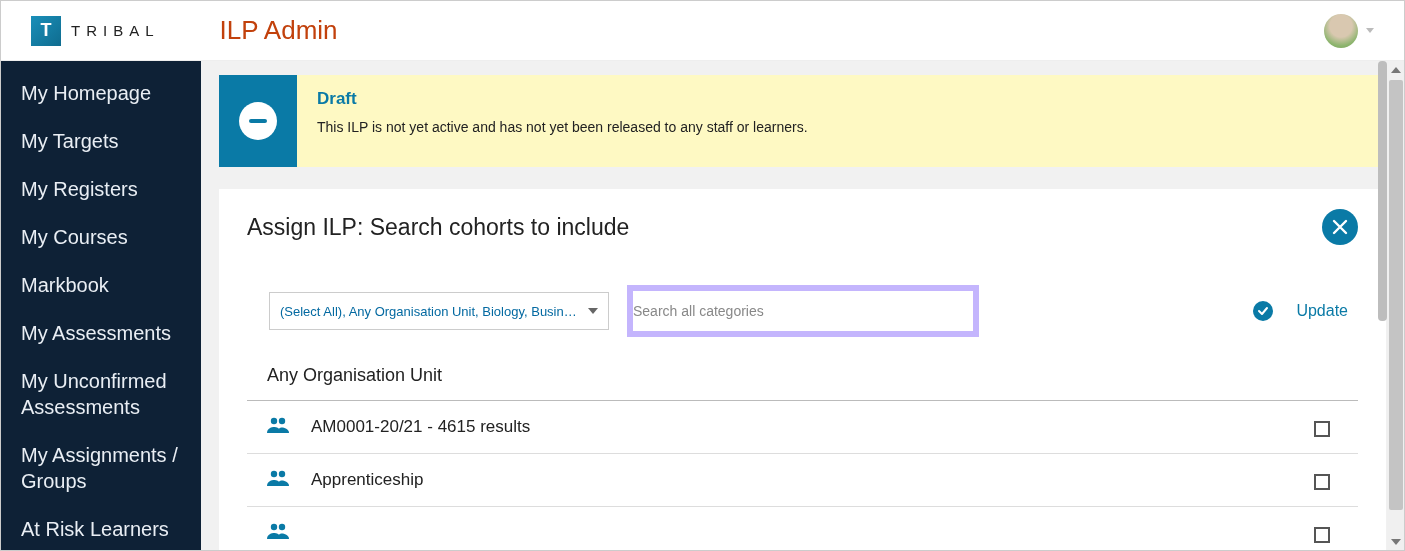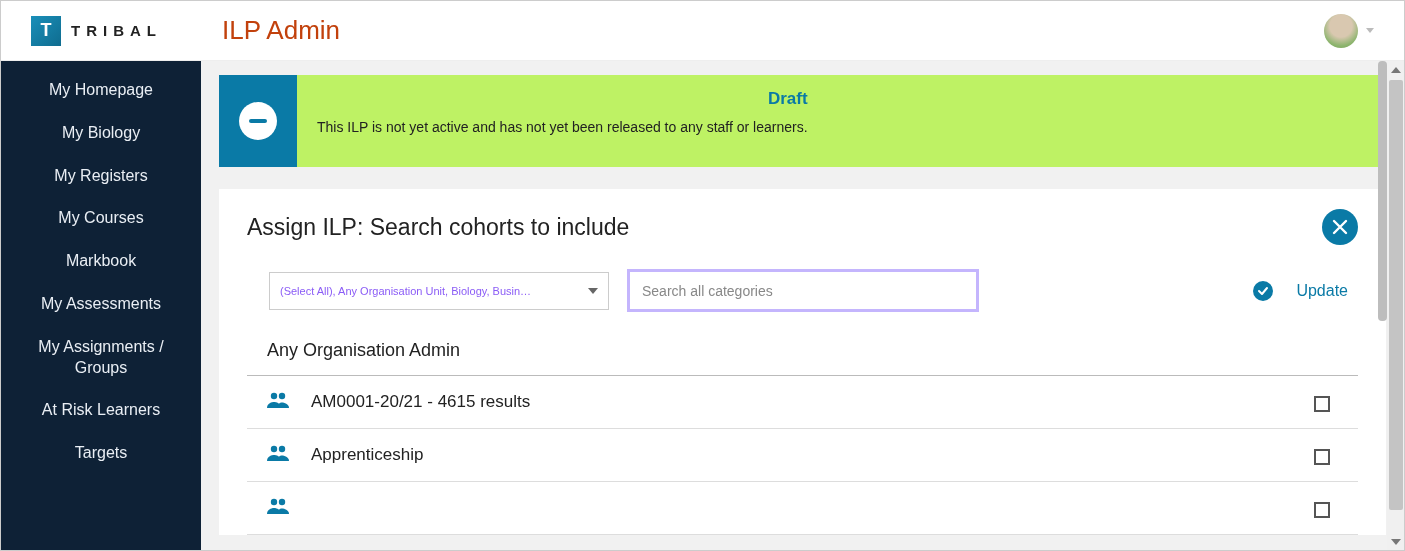--- a/index.html
+++ b/index.html
@@ -2,59 +2,59 @@
 <html><head>
 <meta charset="utf-8">
 <style>
   * { box-sizing: border-box; margin: 0; padding: 0; }
   html, body { width: 1405px; height: 551px; font-family: "Segoe UI", Arial, sans-serif; background: #fff; overflow: hidden; }
   body { border: 1px solid #ccc; position: relative; }
 
   
   .header { height: 60px; display: flex; align-items: center; padding: 0 30px 0 30px; border-bottom: 1px solid #eee; }
   .logo-box { width: 30px; height: 30px; background: linear-gradient(135deg, #1a8fb9, #0f6c8f); color: #fff; display: flex; align-items: center; justify-content: center; font-weight: bold; font-size: 18px; margin-right: 10px; }
-  .logo-text { letter-spacing: 6px; font-size: 15px; color: #222; font-weight: 700; }
+  .logo-text { letter-spacing: 6px; font-size: 15px; color: #222; font-weight: 400; }
   .page-title { margin-left: 60px; font-size: 26px; color: #c2410c; font-weight: 400; }
   .header-spacer { flex: 1; }
   .avatar { width: 34px; height: 34px; border-radius: 50%; background: radial-gradient(circle at 50% 35%, #d9c8b0 40%, #8fb570 70%, #6da04e 100%); margin-right: 8px; }
   .avatar-caret { width: 0; height: 0; border-left: 4px solid transparent; border-right: 4px solid transparent; border-top: 5px solid #bbb; }
 
   
   .body-row { display: flex; height: calc(100% - 60px); }
 
   
   .sidebar { width: 200px; background: #0e2136; color: #e9eef4; padding-top: 8px; overflow-y: auto; flex-shrink: 0; }
-  .sidebar-item { padding: 11px 20px; font-size: 16px; cursor: pointer; line-height: 1.3; text-align: center; }
+  .sidebar-item { padding: 11px 20px; font-size: 20px; cursor: pointer; line-height: 1.3; }
 
   
   .main { flex: 1; background: #f1f1f1; position: relative; overflow-y: auto; }
   .main-inner { padding: 14px 18px 0 18px; }
 
   
-  .banner { background: #bef264; display: flex; border-right: 4px solid #0a7aa6; margin-bottom: 22px; min-height: 92px; text-align: right; }
+  .banner { background: #fef9c3; display: flex; border-right: 4px solid #0a7aa6; margin-bottom: 22px; min-height: 92px; }
   .banner-icon { width: 78px; background: #0a7aa6; display: flex; align-items: center; justify-content: center; flex-shrink: 0; }
   .banner-icon-circle { width: 38px; height: 38px; border-radius: 50%; background: #fff; display: flex; align-items: center; justify-content: center; }
   .banner-icon-dash { width: 18px; height: 4px; background: #0a7aa6; border-radius: 2px; }
   .banner-text { padding: 14px 20px; }
   .banner-title { color: #0a7aa6; font-weight: 600; font-size: 17px; margin-bottom: 10px; }
   .banner-desc { font-size: 14px; color: #222; }
 
   
   .panel { background: #fff; padding: 20px 28px 0 28px; position: relative; }
-  .panel-header { display: flex; align-items: center; margin-bottom: 24px; }
+  .panel-header { display: flex; align-items: center; margin-bottom: 40px; }
   .panel-title { font-size: 23px; color: #222; font-weight: 400; }
   .panel-close { margin-left: auto; width: 36px; height: 36px; border-radius: 50%; background: #0a7aa6; display: flex; align-items: center; justify-content: center; cursor: pointer; }
   .panel-close svg { width: 16px; height: 16px; }
 
   
   .filter-row { display: flex; align-items: center; gap: 18px; margin-bottom: 28px; padding-left: 22px; }
-  .select-box { width: 340px; height: 38px; border: 1px solid #ccc; display: flex; align-items: center; padding: 0 10px; font-size: 11px; color: #8b5cf6; cursor: pointer; position: relative; }
+  .select-box { width: 340px; height: 38px; border: 1px solid #ccc; display: flex; align-items: center; padding: 0 10px; font-size: 13px; color: #0369a1; cursor: pointer; position: relative; }
   .select-text { flex: 1; white-space: nowrap; overflow: hidden; text-overflow: ellipsis; }
   .select-caret { width: 0; height: 0; border-left: 5px solid transparent; border-right: 5px solid transparent; border-top: 6px solid #666; margin-left: 8px; }
-  .search-box { width: 352px; height: 43px; border: 3px solid #c4b5fd; padding: 0 12px; font-size: 14px; color: #333; }
+  .search-box { width: 352px; height: 52px; border: 6px solid #c4b5fd; padding: 0 0; font-size: 14px; color: #333; }
   .search-box::placeholder { color: #888; }
   .update-wrap { margin-left: auto; display: flex; align-items: center; gap: 23px; color: #0a7aa6; cursor: pointer; font-size: 16px; padding-right: 10px; }
   .check-circle { width: 20px; height: 20px; border-radius: 50%; background: #0a7aa6; display: flex; align-items: center; justify-content: center; }
   .check-circle svg { width: 12px; height: 12px; }
 
   
   .section-title { font-size: 18px; color: #222; padding: 0 0 14px 20px; border-bottom: 1px solid #bbb; }
   .list-row { display: flex; align-items: flex-end; padding: 16px 10px 16px 20px; border-bottom: 1px solid #ddd; }
   .people-icon { color: #0a7aa6; margin-right: 22px; flex-shrink: 0; }
   .row-label { font-size: 17px; color: #222; }
@@ -77,25 +77,26 @@
   <div class="logo-text">TRIBAL</div>
   <div class="page-title">ILP Admin</div>
   <div class="header-spacer"></div>
   <div class="avatar"></div>
   <div class="avatar-caret"></div>
 </div>
 
 <div class="body-row">
   <div class="sidebar">
     <div class="sidebar-item">My Homepage</div>
-    <div class="sidebar-item">My Biology</div>
+    <div class="sidebar-item">My Targets</div>
     <div class="sidebar-item">My Registers</div>
     <div class="sidebar-item">My Courses</div>
     <div class="sidebar-item">Markbook</div>
     <div class="sidebar-item">My Assessments</div>
+    <div class="sidebar-item">My Unconfirmed Assessments</div>
     <div class="sidebar-item">My Assignments / Groups</div>
     <div class="sidebar-item">At Risk Learners</div>
     <div class="sidebar-item">Targets</div>
   </div>
 
   <div class="main">
     <div class="main-inner">
 
       <div class="banner">
         <div class="banner-icon">
@@ -128,21 +129,21 @@
           <div class="update-wrap">
             <span class="check-circle">
               <svg viewBox="0 0 12 12">
                   <path d="M2 6 L5 9 L10 3" stroke="#fff" stroke-width="2" fill="none" stroke-linecap="round" stroke-linejoin="round"></path>
                 </svg>
             </span>
             <span>Update</span>
           </div>
         </div>
 
-        <div class="section-title">Any Organisation Admin</div>
+        <div class="section-title">Any Organisation Unit</div>
 
         <div class="list-row">
           <span class="people-icon">
             <svg width="22" height="16" viewBox="0 0 22 16">
                 <circle cx="7" cy="4" r="3.2" fill="#0a7aa6"></circle>
                 <circle cx="15" cy="4" r="3.2" fill="#0a7aa6"></circle>
                 <path d="M0 16 C0 11 5 10 7 10 C9 10 14 11 14 16 Z" fill="#0a7aa6"></path>
                 <path d="M10 16 C10 12 13 10.5 15 10.5 C17 10.5 22 12 22 16 Z" fill="#0a7aa6"></path>
               </svg>
           </span>

